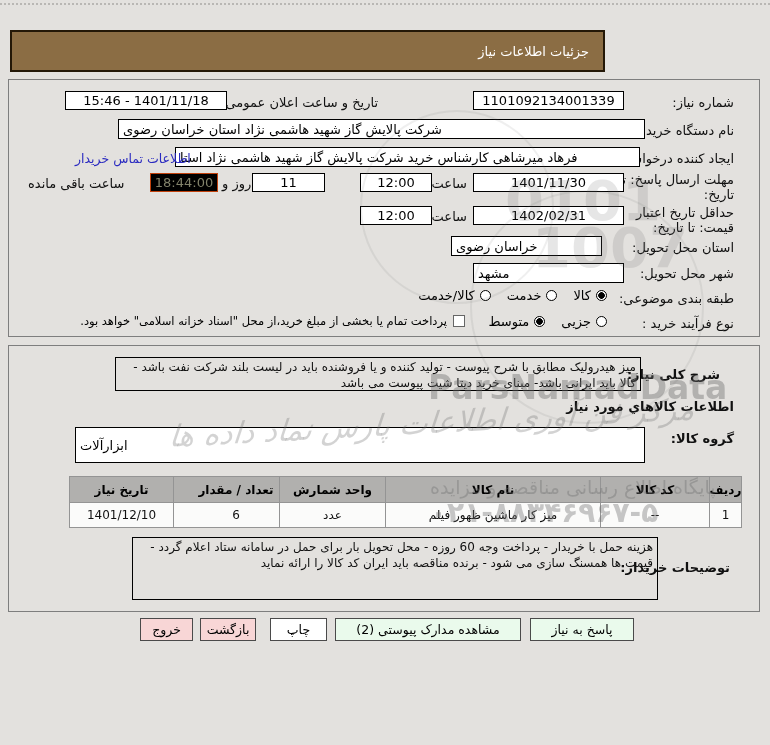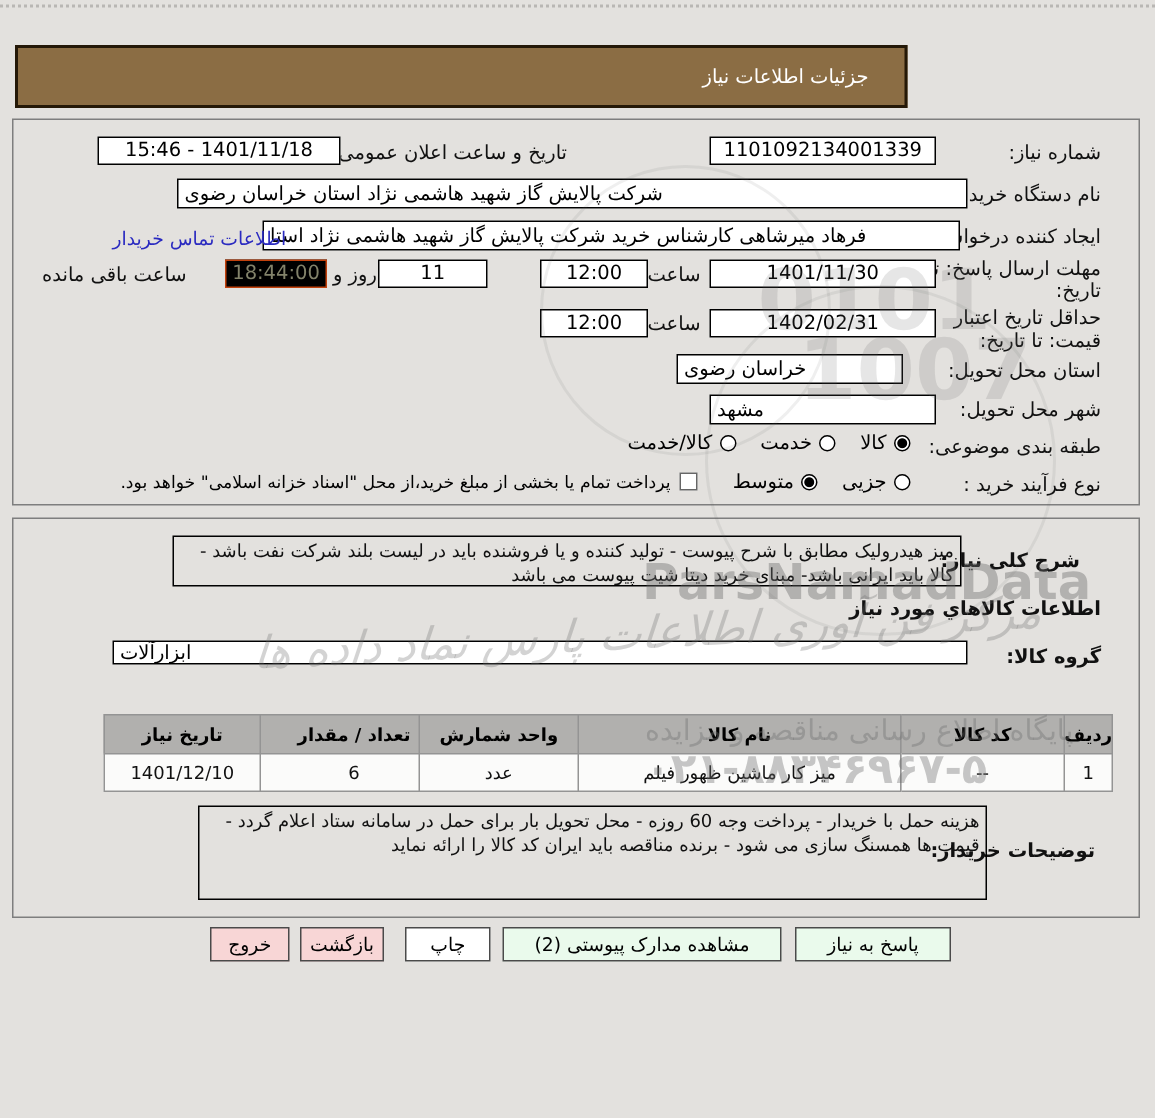--- a/index.html
+++ b/index.html
@@ -9,21 +9,21 @@
   .lbl{font-size:13px;color:#111;white-space:nowrap;}
   .lbl2{font-size:13px;color:#111;text-align:right;line-height:15px;}
   .bold{font-weight:bold;}
   .box{position:absolute;background:#ffffff;border:1px solid #000;font-size:13px;color:#000;
        display:flex;align-items:center;justify-content:center;white-space:nowrap;overflow:hidden;box-sizing:border-box;}
   .box.rt{justify-content:flex-end;padding-left:4px;padding-right:4px;}
   .remaining{background:#000000;border:1px solid #c2410c;color:#82826a;}
   .panel{position:absolute;border:1px solid #7e7e7e;background:transparent;box-sizing:border-box;}
   .titlebar{position:absolute;left:10px;top:30px;width:595px;height:42px;background:#8b6d44;
             border:2px solid #241807;box-sizing:border-box;display:flex;align-items:center;
-            justify-content:flex-start;color:#fff;font-size:13px;padding-right:24px;}
+            justify-content:flex-start;color:#fff;font-size:13px;padding-right:14px;}
   .dotted{position:absolute;top:3px;left:0;width:770px;border-top:2px dotted #b9b7b4;}
   .link{font-size:12.5px;color:#2a2ac0;cursor:pointer;white-space:nowrap;}
   .radio{width:11px;height:11px;border:1px solid #000;border-radius:50%;background:#fff;
          display:inline-block;box-sizing:border-box;flex:none;}
   .radio.checked{background:radial-gradient(circle at 50% 50%, #000 0 3px, #fff 3.6px);}
   .chk{width:12px;height:12px;border:1px solid #666;background:#fff;display:inline-block;box-sizing:border-box;flex:none;margin-top:1px;}
   .optgroup{position:absolute;display:flex;direction:rtl;align-items:center;gap:16px;font-size:13px;}
   .opt{display:flex;align-items:center;gap:5px;}
   .descbox{position:absolute;border:1px solid #000;background:transparent;font-size:12px;
            line-height:16px;text-align:right;direction:rtl;padding:1px 4px;box-sizing:border-box;color:#111;overflow:hidden;}
@@ -133,21 +133,21 @@
   </div>
 
   <div class="panel" style="left:8px;top:345px;width:752px;height:267px;"></div>
 
   <span class="abs lbl bold" style="right:50px;top:367px;">شرح کلی نیاز:</span>
   <div class="descbox" style="left:115px;top:357px;width:526px;height:34px;">میز هیدرولیک مطابق با شرح پیوست - تولید کننده و یا فروشنده باید در لیست بلند شرکت نفت باشد - کالا باید ایرانی باشد- مبنای خرید دیتا شیت پیوست می باشد</div>
 
   <span class="abs lbl bold" style="right:36px;top:399px;">اطلاعات کالاهاي مورد نیاز</span>
 
   <span class="abs lbl bold" style="right:36px;top:431px;">گروه کالا:</span>
-  <div class="box rt" style="left:75px;top:427px;width:570px;height:16px;">ابزارآلات</div>
+  <div class="box rt" style="left:75px;top:427px;width:570px;height:36px;">ابزارآلات</div>
 
   <div class="tbl">
     <div class="trow">
       <div class="tc th c0">ردیف</div>
       <div class="tc th c1">کد کالا</div>
       <div class="tc th c2">نام کالا</div>
       <div class="tc th c3">واحد شمارش</div>
       <div class="tc th c4">تعداد / مقدار</div>
       <div class="tc th c5">تاریخ نیاز</div>
     </div>

